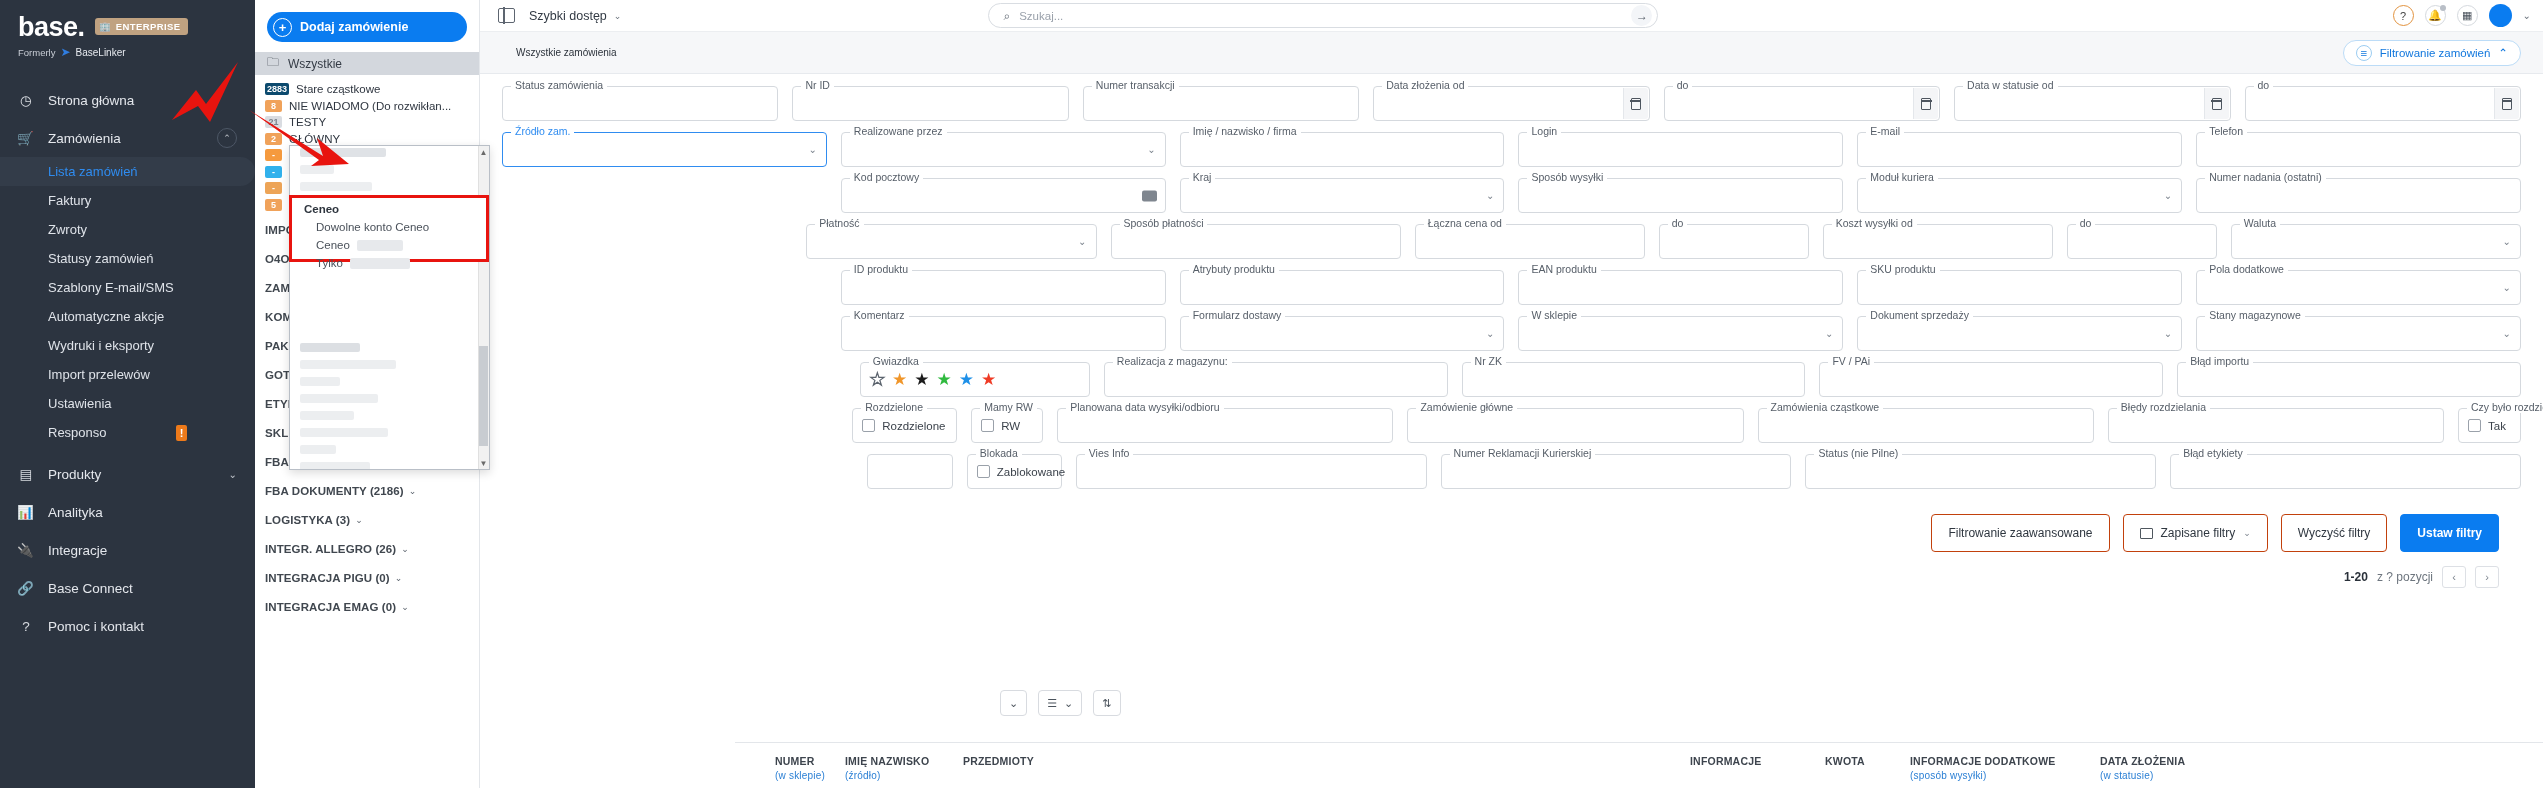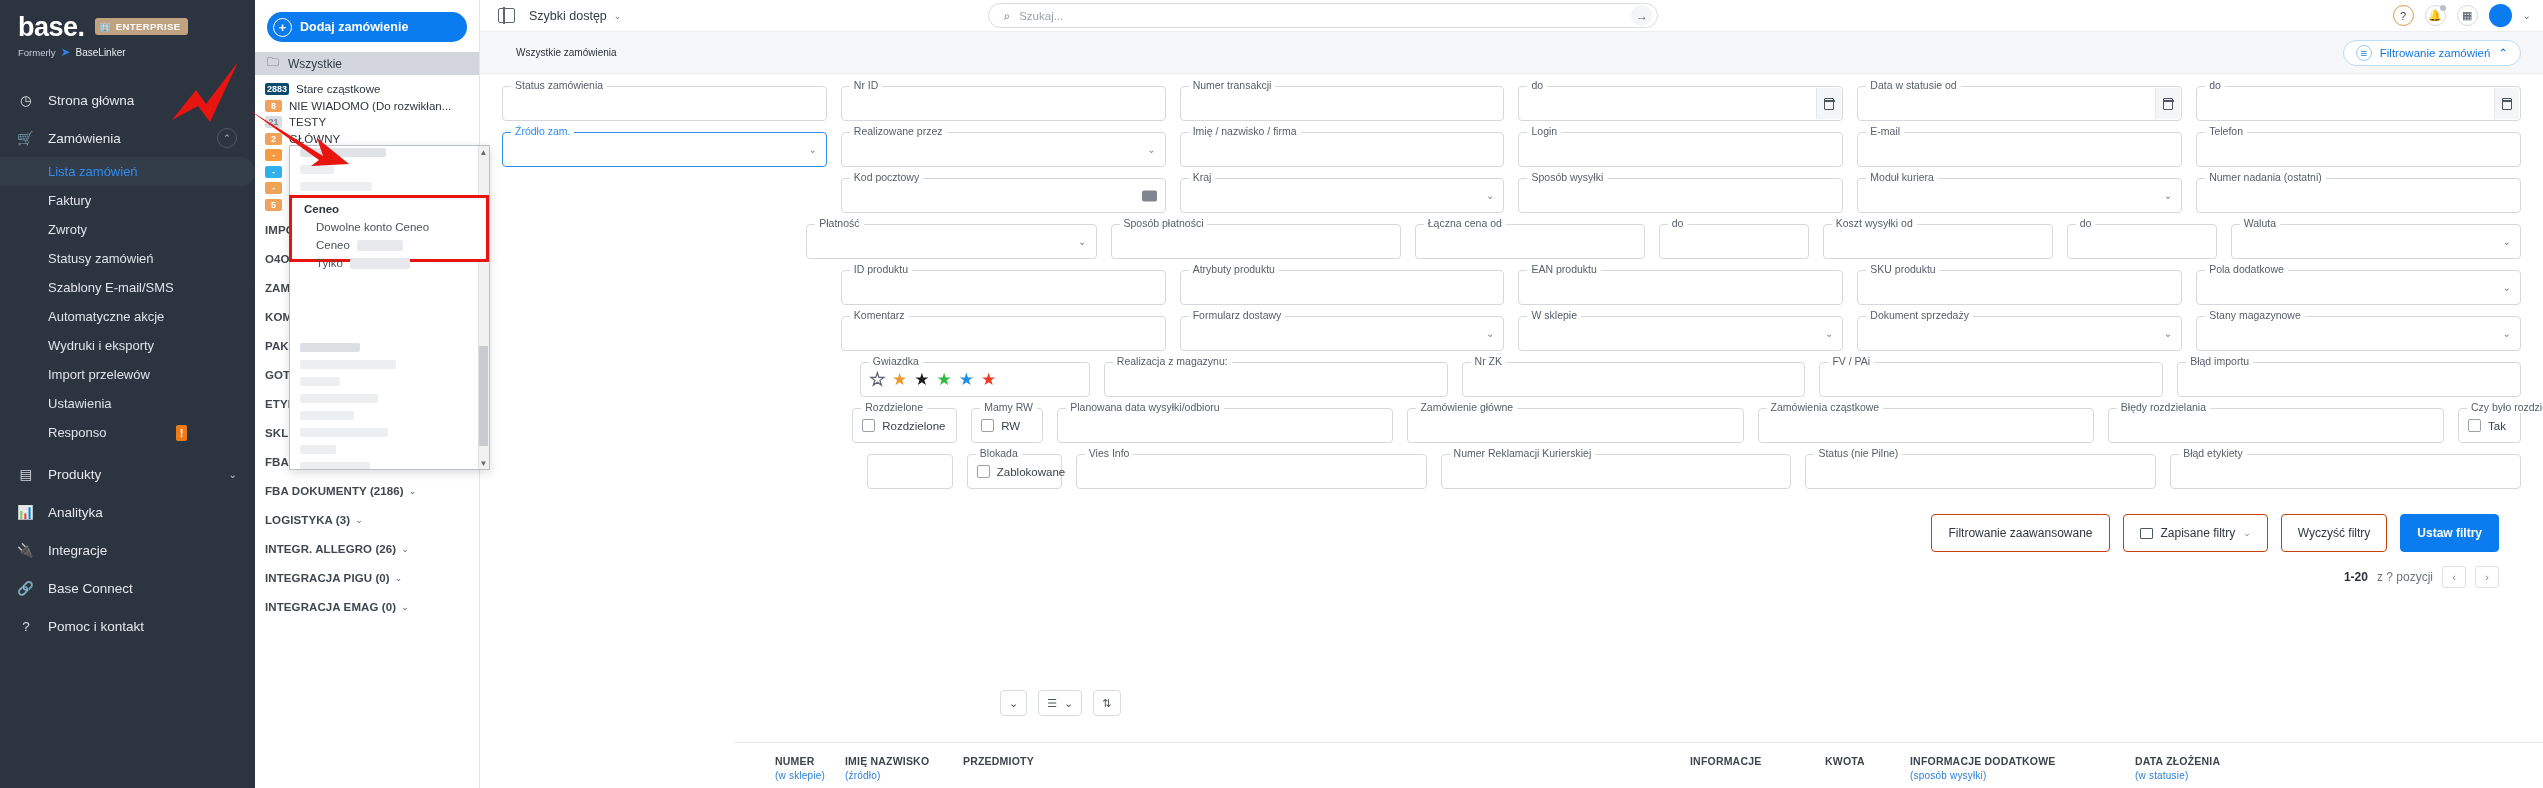--- a/index.html
+++ b/index.html
@@ -481,20 +481,28 @@
           <span class="lab">Status zamówienia</span>
             <div class="box"></div>
           </div>
         <div class="fld">
           <span class="lab">Nr ID</span>
             <div class="box"></div>
           </div>
         <div class="fld">
           <span class="lab">Numer transakcji</span>
             <div class="box"></div>
+          </div>
+        <div class="fld">
+          <span class="lab">Data złożenia od</span>
+          <div class="box">
+              <span class="cal-btn">
+                <span class="cal-glyph"></span>
+              </span>
+            </div>
           </div>
         <div class="fld">
           <span class="lab">do</span>
           <div class="box">
               <span class="cal-btn">
                 <span class="cal-glyph"></span>
               </span>
             </div>
           </div>
         <div class="fld">
@@ -844,21 +852,21 @@
         <span class="sub2">(źródło)</span></div>
       <div class="th" style="left:228px;">
         <span>PRZEDMIOTY</span></div>
       <div class="th" style="left:955px;">
         <span>INFORMACJE</span></div>
       <div class="th" style="left:1090px;">
         <span>KWOTA</span></div>
       <div class="th" style="left:1175px;">
         <span>INFORMACJE DODATKOWE</span>
         <span class="sub2">(sposób wysyłki)</span></div>
-      <div class="th" style="left:1400px;">
+      <div class="th" style="left:1365px;">
         <span>DATA ZŁOŻENIA</span>
         <span class="sub2">(w statusie)</span></div>
     </div>
 
   </div>
 
   <div class="dd" style="left:289px; top:145px; width:201px; height:325px;">
     <div style="position:absolute;inset:0 11px 0 0;overflow:hidden;">
       <div class="blur-row" style="padding-top:2px;">
           <div class="blur-line" style="width:86px;background:#dfe2e6;"></div>

